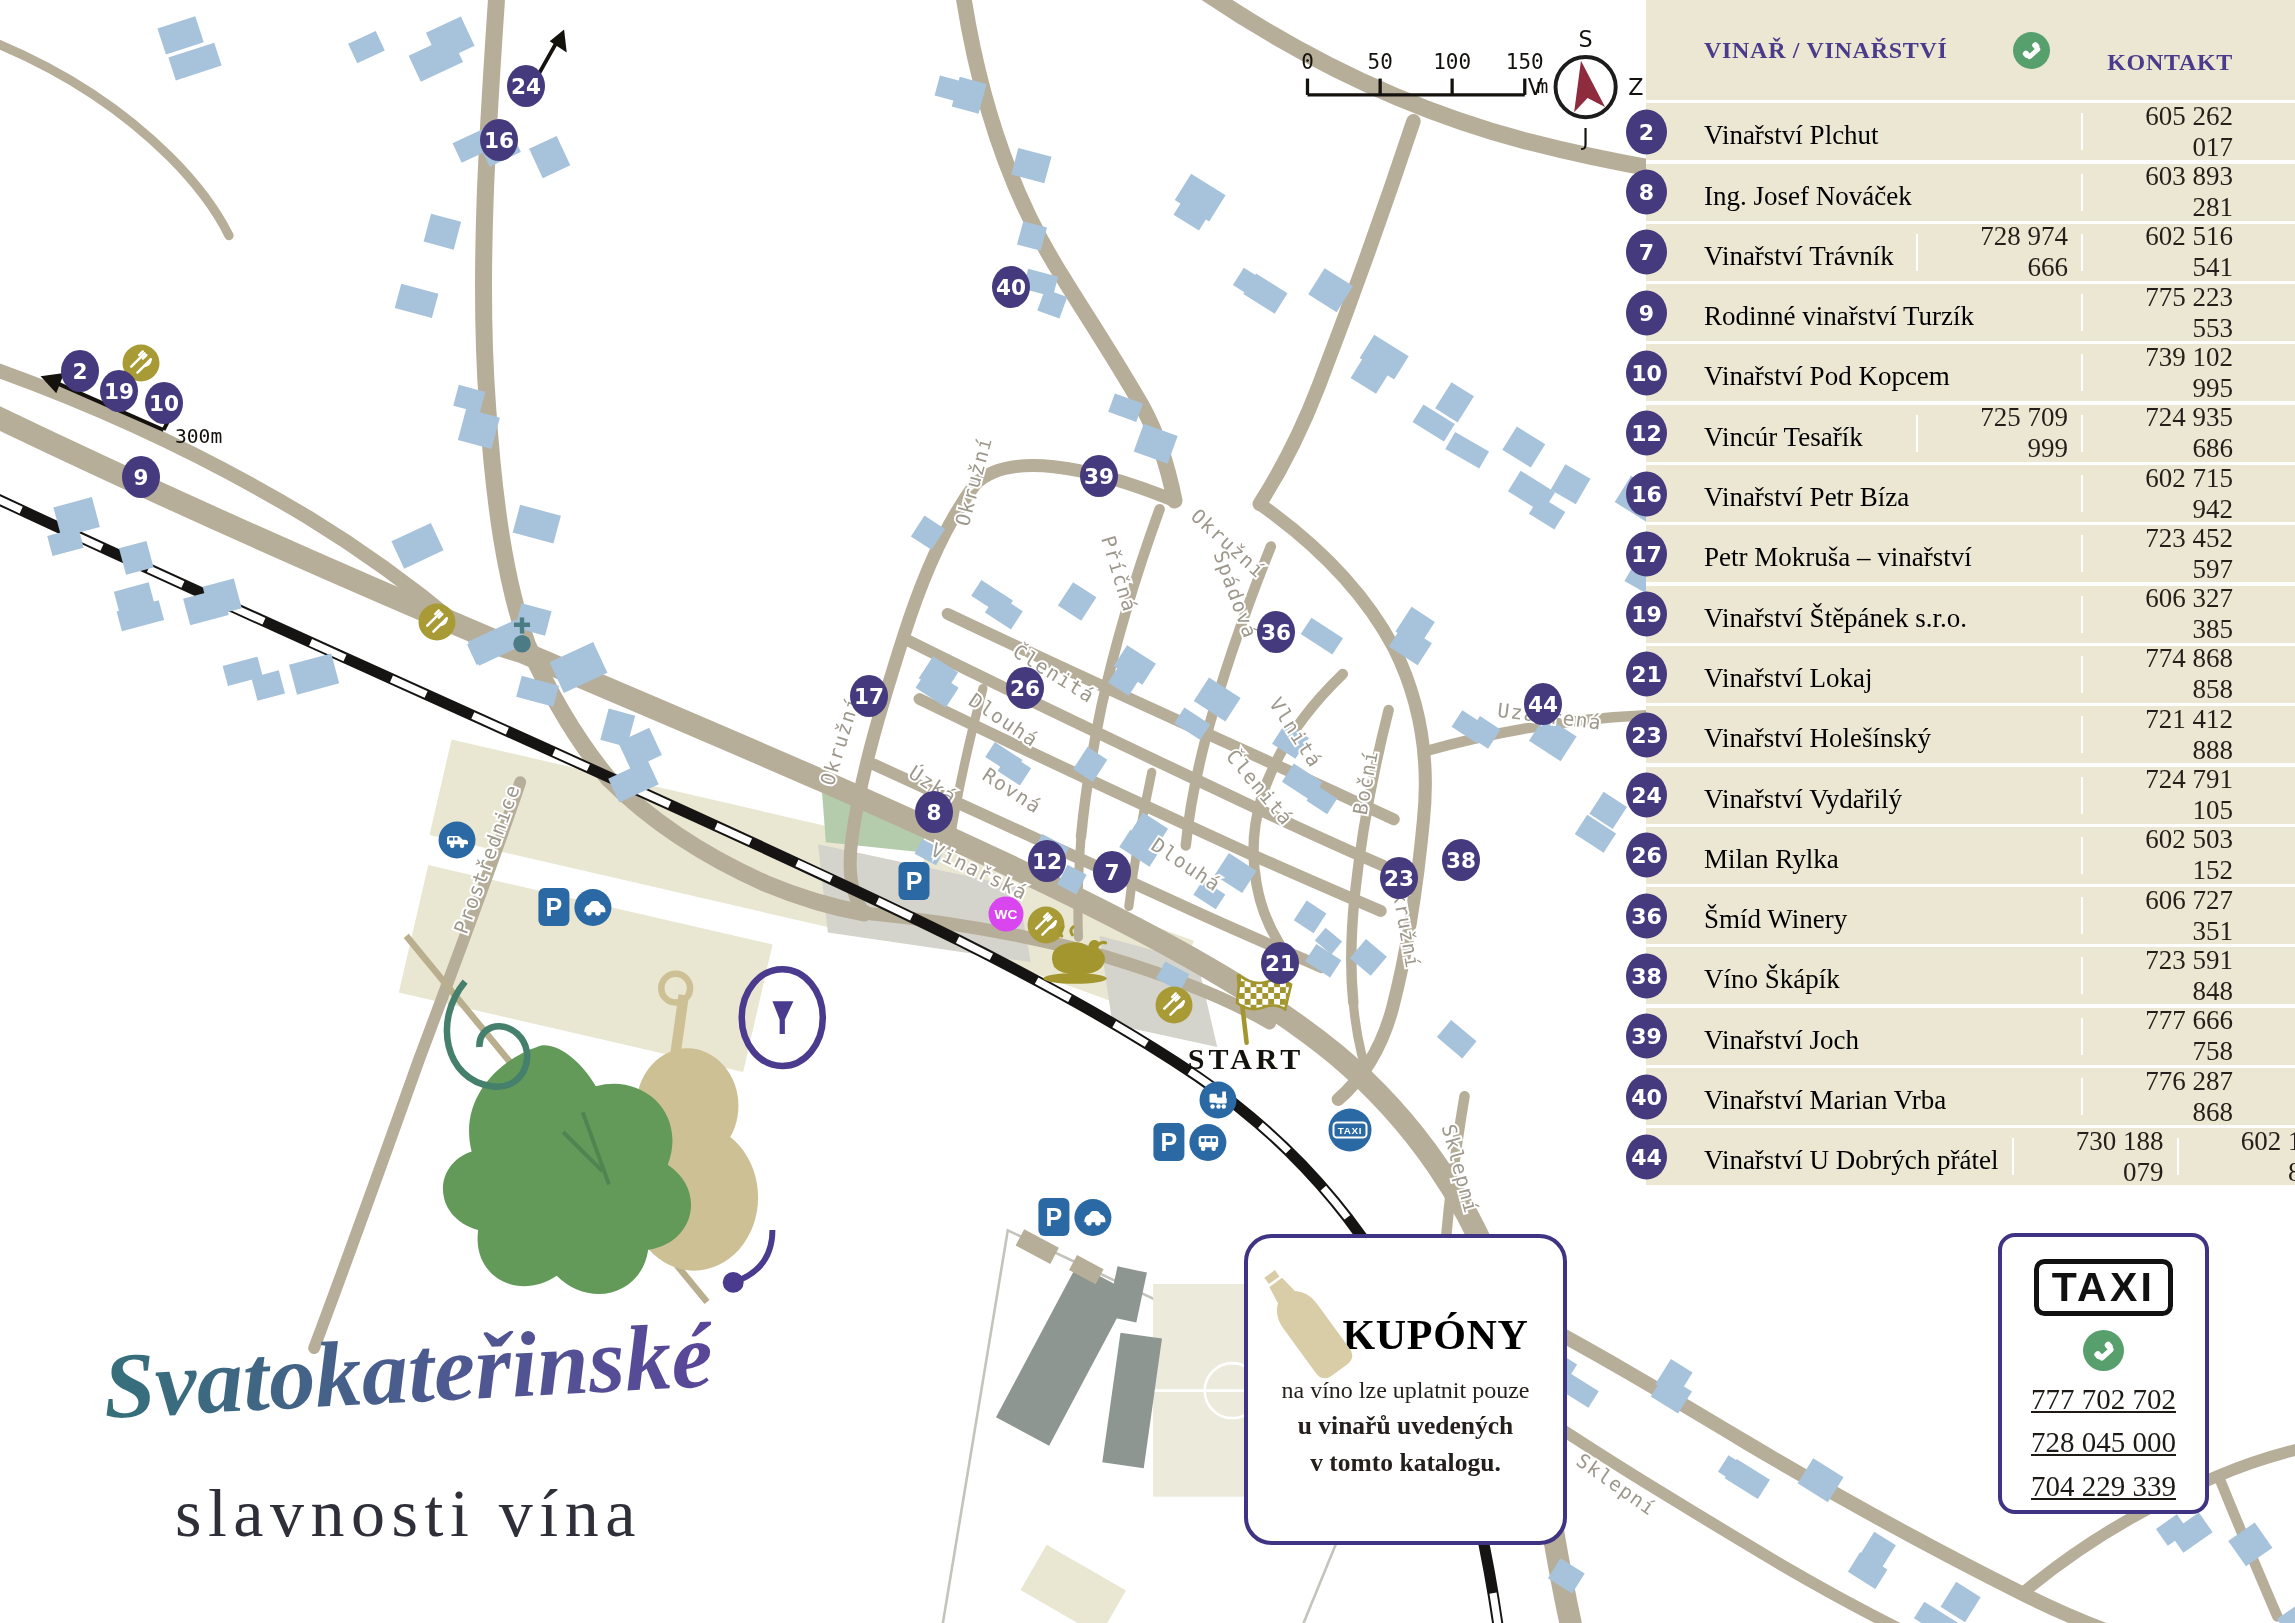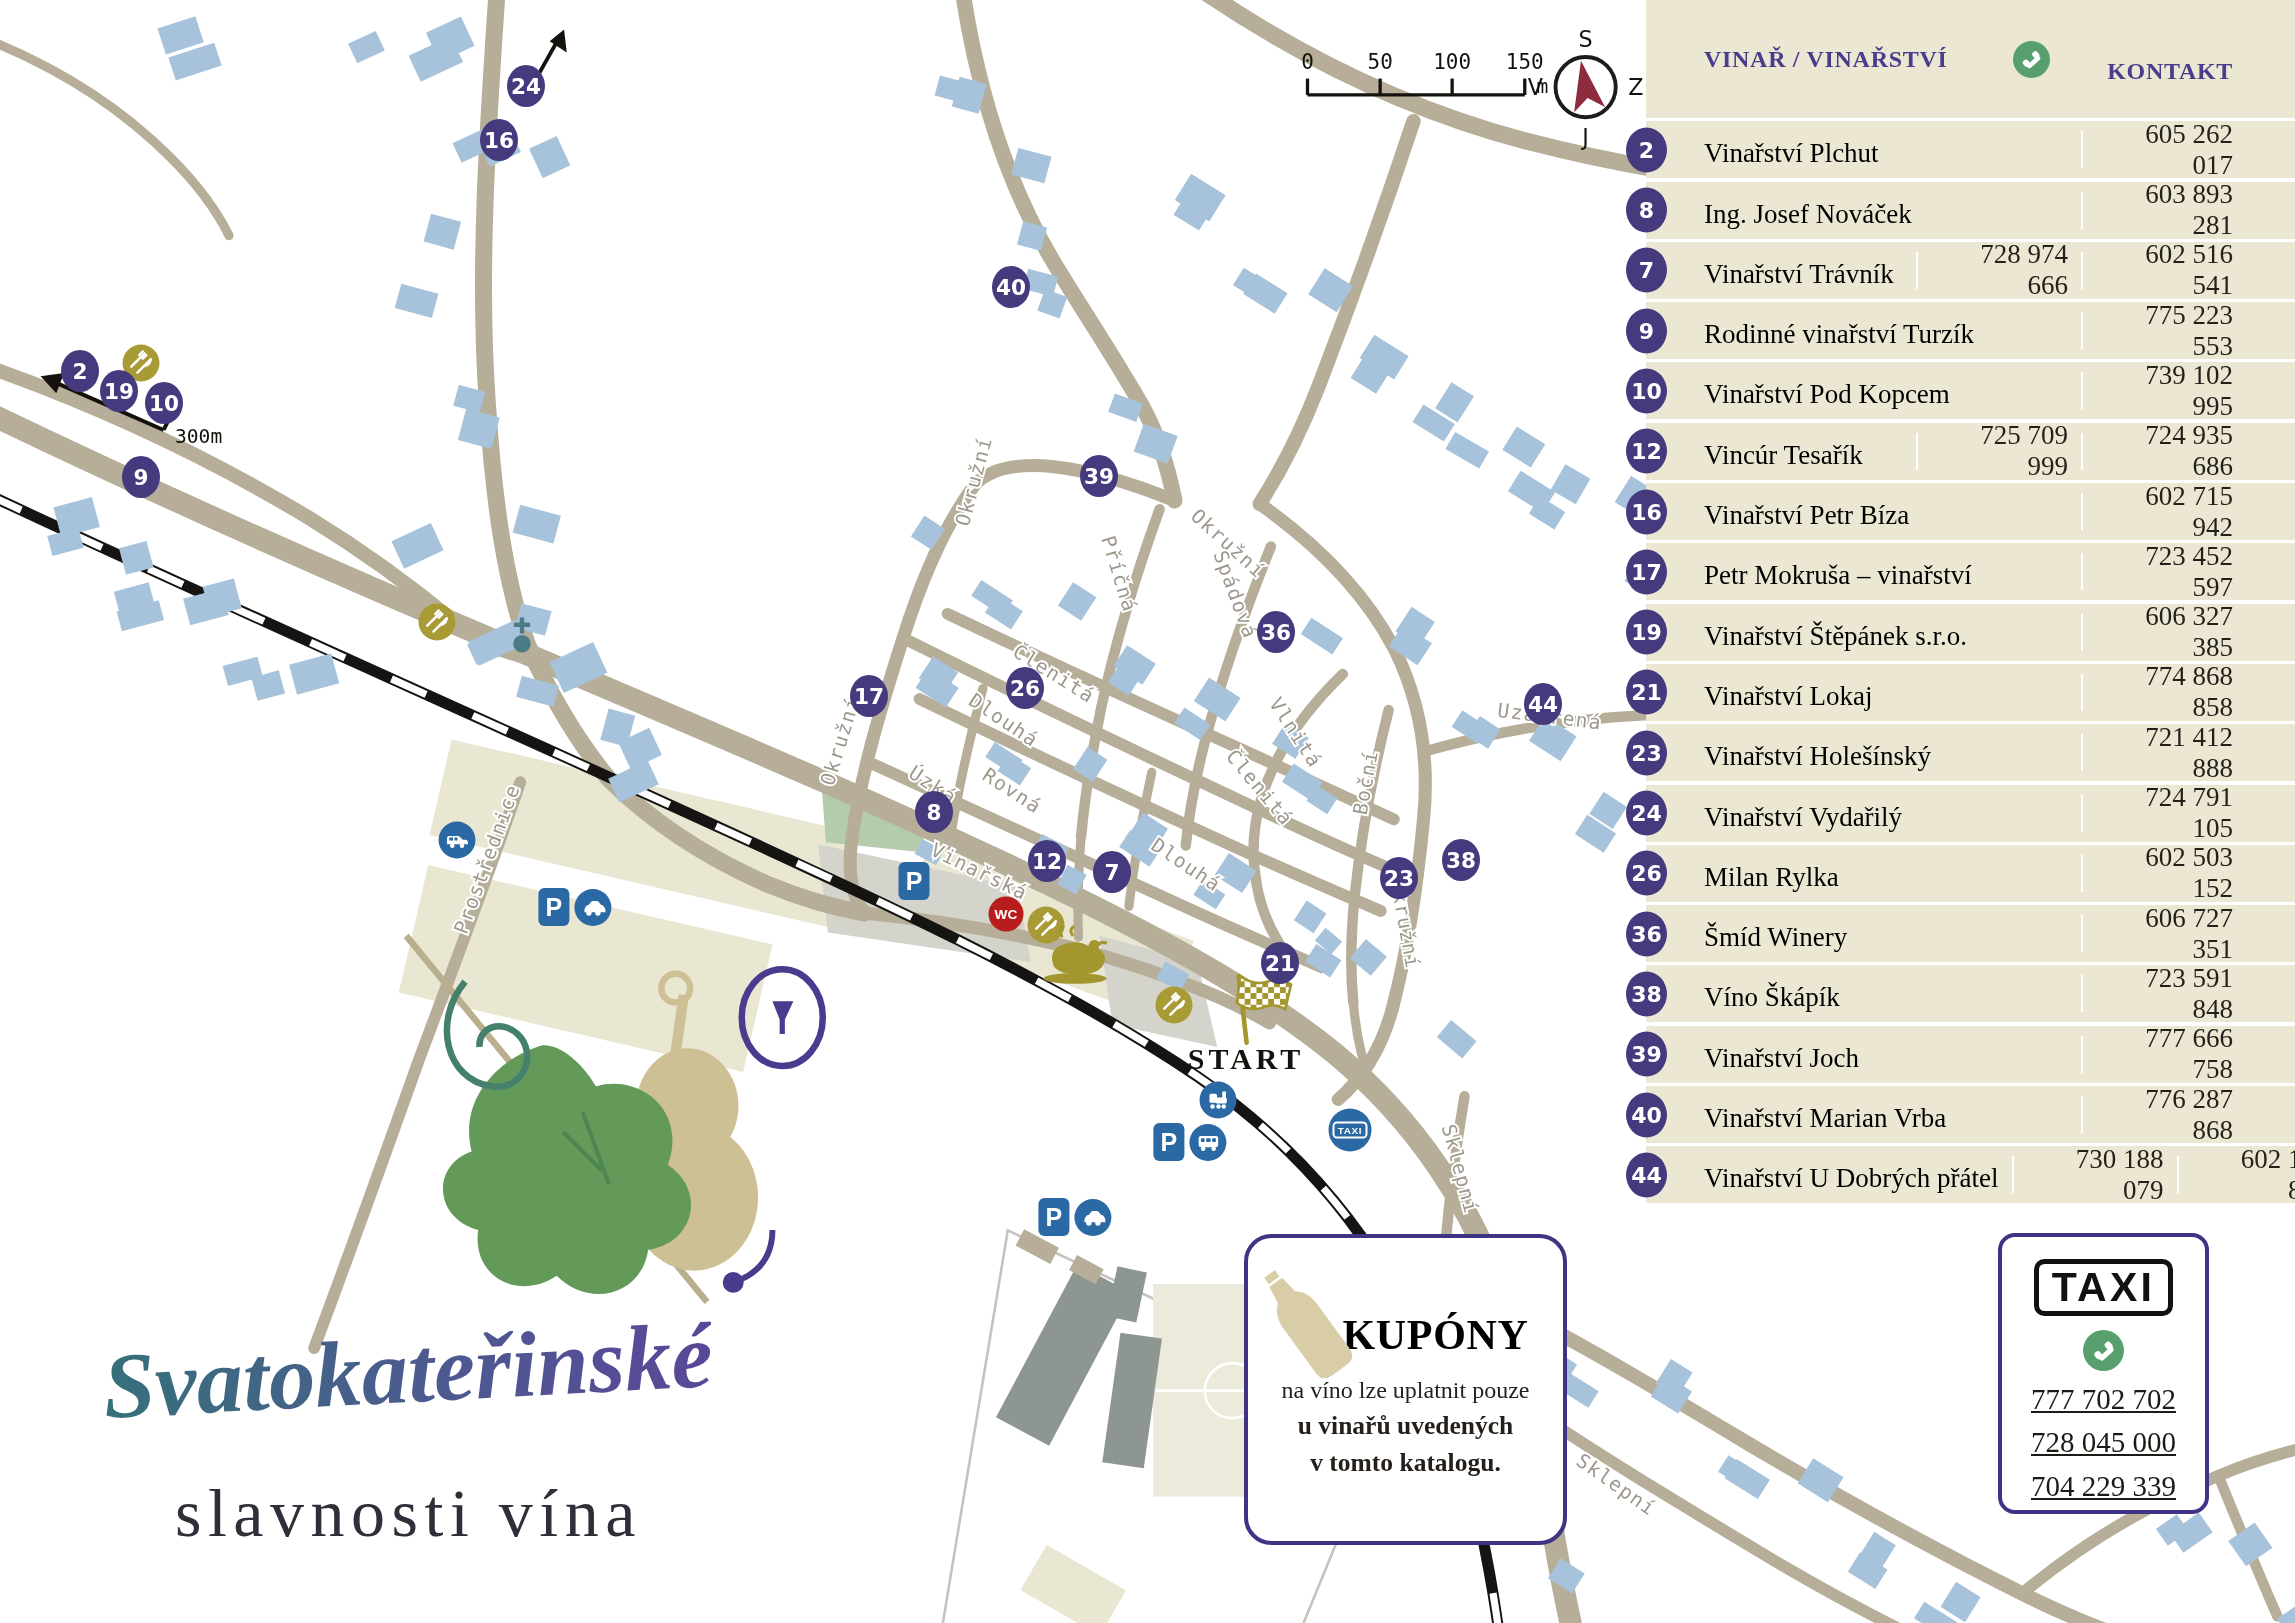--- a/index.html
+++ b/index.html
@@ -8,36 +8,36 @@
   #map-svg{position:absolute;left:0;top:0;}
   .layer{position:absolute;left:0;top:0;width:100%;height:100%;pointer-events:none;}
 
   
   .marker{position:absolute;width:38px;height:42px;border-radius:50%;background:#453a7e;
           color:#fff;display:flex;align-items:center;justify-content:center;
           font:700 21.6px "DejaVu Sans",sans-serif;transform:translate(-50%,-50%);}
   .amenity{position:absolute;transform:translate(-50%,-50%);display:flex;align-items:center;gap:5.2px;}
   .g-circle{width:37px;height:37px;border-radius:50%;background:#a89b36;display:flex;align-items:center;justify-content:center;}
   .g-circle svg{width:29px;height:29px;}
-  .wc-circle{width:35px;height:35px;border-radius:50%;background:#b91c1c;color:#fff;
+  .wc-circle{width:35px;height:35px;border-radius:50%;background:#d946ef;color:#fff;
              display:flex;align-items:center;justify-content:center;font:700 13.7px "Liberation Sans",sans-serif;}
   .b-circle{width:37px;height:37px;border-radius:50%;background:#2a69a4;display:flex;align-items:center;justify-content:center;}
   .b-circle svg{width:30px;height:30px;}
   .p-sign{width:31px;height:38px;border-radius:5.9px;background:#2a69a4;color:#fff;
           display:flex;align-items:center;justify-content:center;font:700 25px "Liberation Sans",sans-serif;}
   .tx-circle{width:43px;height:43px;border-radius:50%;background:#2a69a4;display:flex;align-items:center;justify-content:center;}
   .tx-circle span{border:2px solid #fff;border-radius:4.6px;color:#fff;padding:0.7px 3.3px;
                   font:700 9.8px "Liberation Sans",sans-serif;letter-spacing:0.7px;}
   #start-label{position:absolute;transform:translate(-50%,-50%);font:700 30px "Liberation Serif",serif;
                letter-spacing:3.9px;color:#15120e;}
   #dist-label{position:absolute;font:400 19.6px "DejaVu Sans Mono",monospace;color:#15120e;}
 
   
   #panel{position:absolute;left:1646px;top:0;width:649px;height:1194px;background:#fff;}
-  #panel .hdr{height:118px;background:#ebe7d2;display:flex;align-items:center;
+  #panel .hdr{height:100px;background:#ebe7d2;display:flex;align-items:center;
               padding:0 62px 0 58px;box-sizing:border-box;gap:44px;}
   #panel .hdr .t1{font:700 24px "Liberation Serif",serif;color:#4a3b8c;letter-spacing:0.7px;flex:1;}
   #panel .hdr .t2{font:700 24px "Liberation Serif",serif;color:#4a3b8c;letter-spacing:0.7px;margin-left:13px;margin-top:24px;}
   .ph-circle{border-radius:50%;background:#57a06e;display:flex;align-items:center;justify-content:center;flex:none;}
   .ph-circle svg{width:72%;height:72%;}
   #legend-rows{display:flex;flex-direction:column;gap:3.3px;margin-top:3.3px;}
   .lrow{position:relative;height:57px;background:#ebe7d2;display:flex;align-items:center;
         padding:0 62px 0 58px;box-sizing:border-box;}
   .lrow .num{position:absolute;left:-20px;top:50%;transform:translateY(-50%);
              width:41px;height:45px;border-radius:50%;background:#453a7e;color:#fff;

